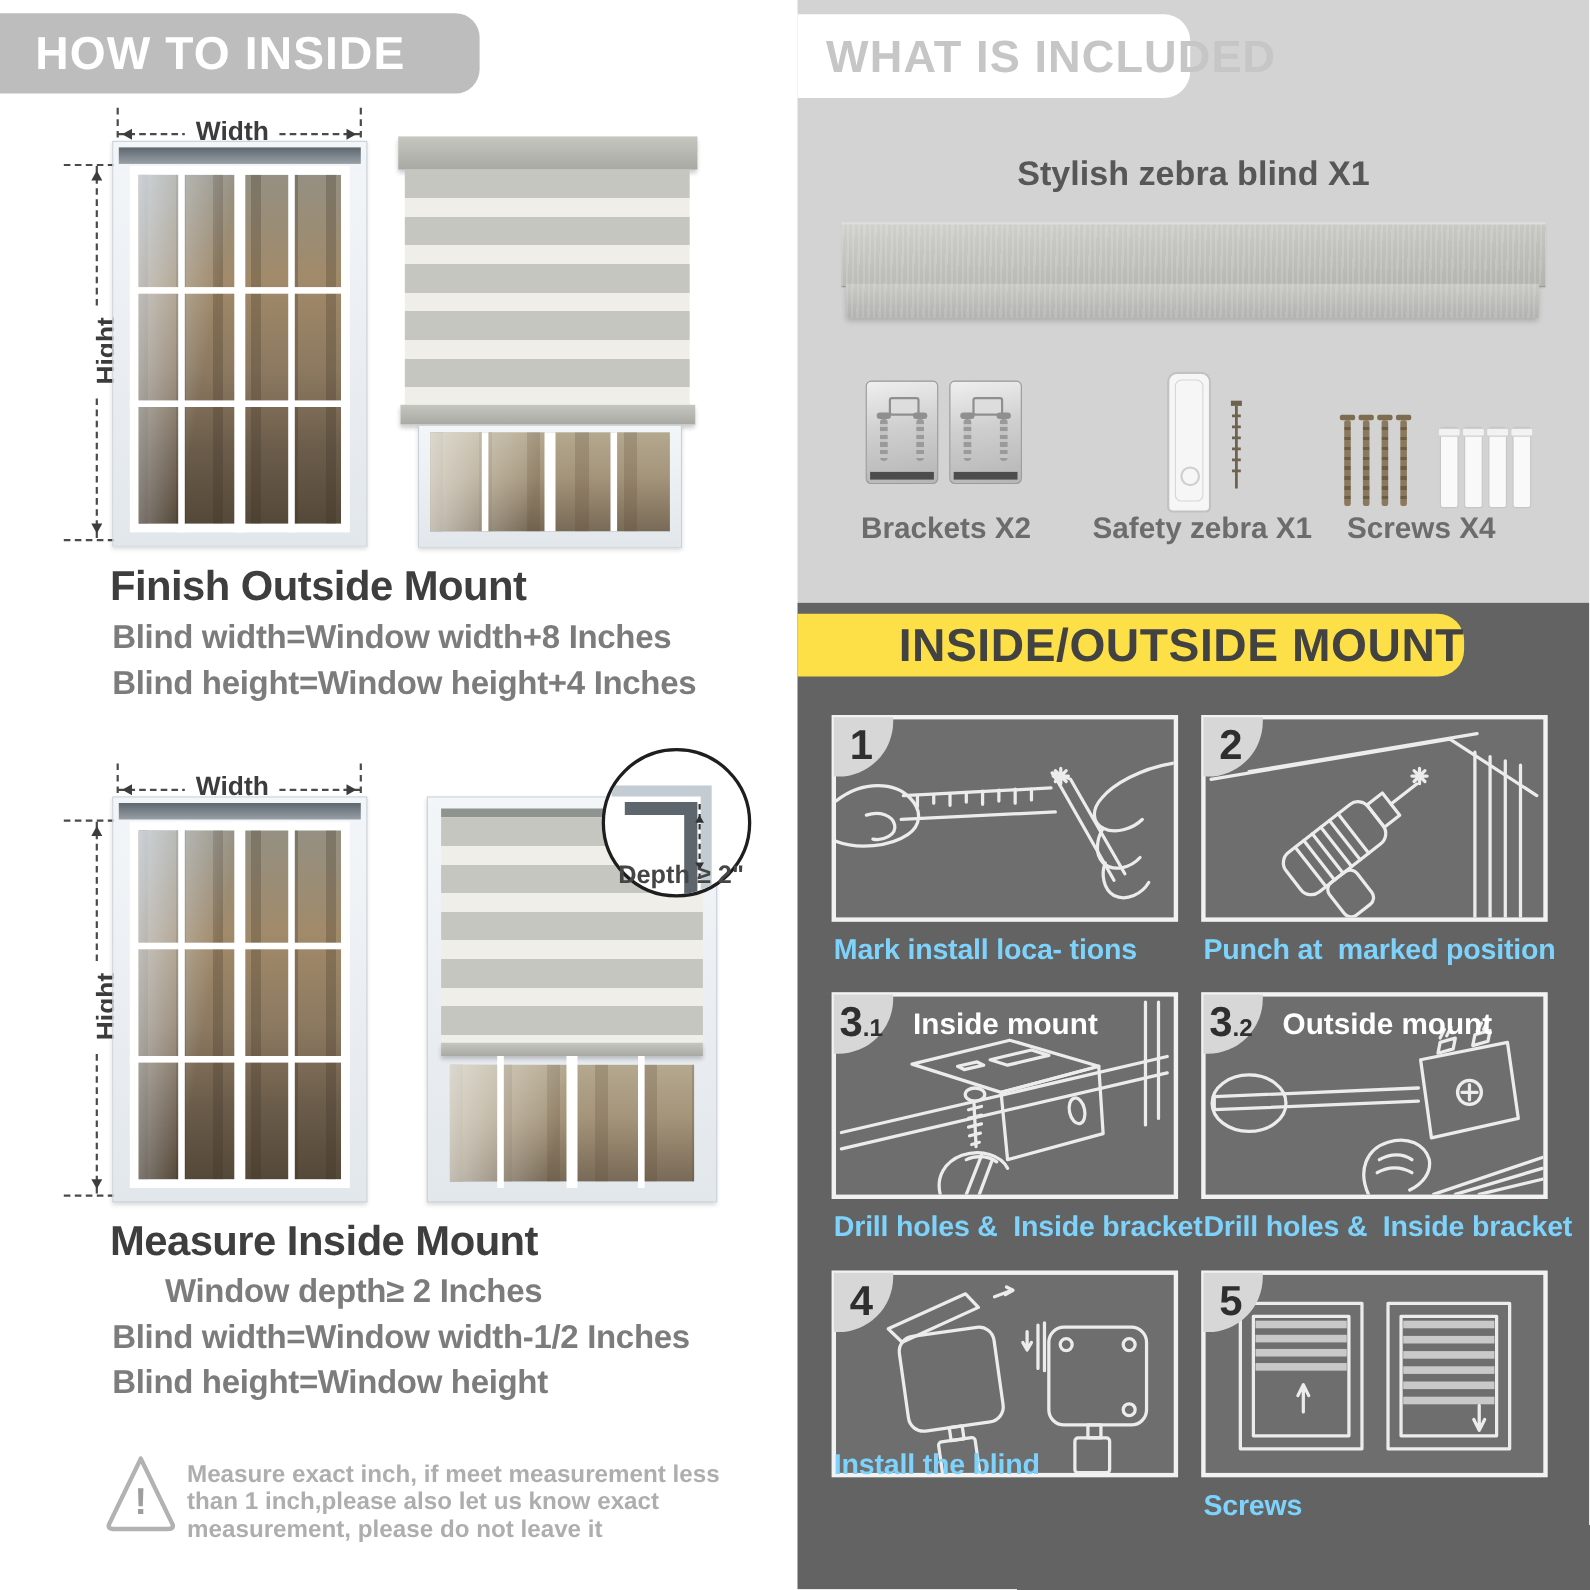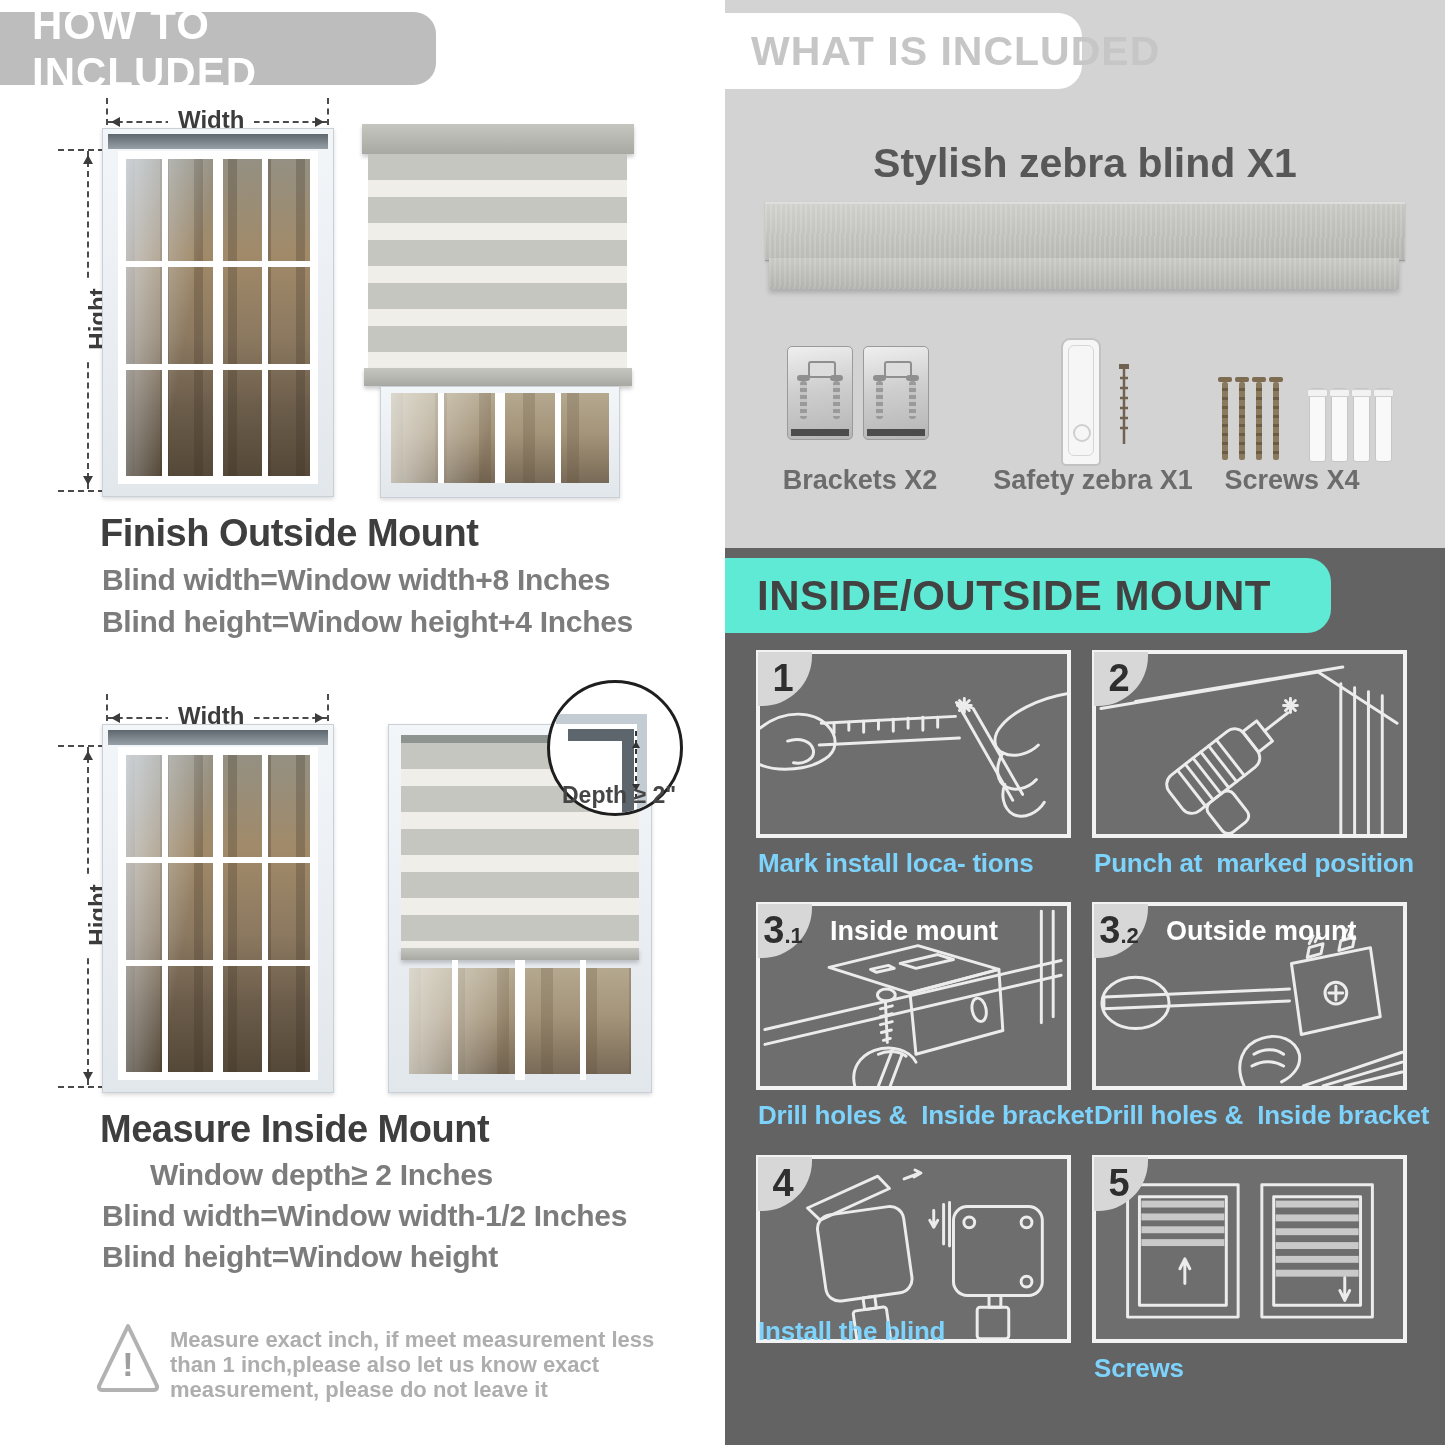--- a/index.html
+++ b/index.html
@@ -6,22 +6,22 @@
   #stage{position:relative;width:1445px;height:1445px;background:#fff;overflow:hidden;
          font-family:"Liberation Sans",sans-serif;font-weight:700;}
   .abs{position:absolute;}
   
   .hdr-left{left:0;top:12px;width:436px;height:73px;background:#bdbdbd;
             border-radius:0 22px 22px 0;display:flex;align-items:center;}
   .hdr-left span{color:#fff;font-size:42px;letter-spacing:1px;padding-left:32px;}
   .hdr-included{left:0;top:13px;width:357px;height:76px;background:#fff;
             border-radius:0 24px 24px 0;display:flex;align-items:center;}
   .hdr-included span{color:#c6c6c6;font-size:41px;letter-spacing:1px;padding-left:26px;white-space:nowrap;}
-  .hdr-mount{left:0;top:10px;width:606px;height:75px;background:#5eead4;
-            border-radius:0 24px 24px 0;display:flex;align-items:center;}
+  .hdr-mount{left:0;top:10px;width:606px;height:57px;background:#fde047;
+            border-radius:0 24px 24px 0;display:flex;align-items:center;justify-content:flex-end;}
   .hdr-mount span{color:#424242;font-size:42px;letter-spacing:.5px;padding-left:32px;white-space:nowrap;}
   
   .dash-h{height:0;border-top:2px dashed #4a4a4a;}
   .dash-v{width:0;border-left:2px dashed #4a4a4a;}
   .dash-h.arrows:before{content:"";position:absolute;left:-1px;top:-6px;
       border:5px solid transparent;border-right:9px solid #3c3c3c;}
   .dash-h.arrows:after{content:"";position:absolute;right:-1px;top:-6px;
       border:5px solid transparent;border-left:9px solid #3c3c3c;}
   .dash-v.arrows:before{content:"";position:absolute;top:-1px;left:-6px;
       border:5px solid transparent;border-bottom:9px solid #3c3c3c;}
@@ -50,21 +50,21 @@
   
   .zebra{background:repeating-linear-gradient(180deg,#c6c6c0 0 26px,#f0eee8 26px 43px);}
   .rail{background:linear-gradient(#c6c6c0,#a9a9a3);box-shadow:0 3px 4px rgba(0,0,0,.2);}
   
   .h-measure{color:#3e3e3e;font-size:38px;letter-spacing:-.5px;white-space:nowrap;}
   .formula{color:#7c7c7c;font-size:30px;letter-spacing:-.3px;white-space:nowrap;}
   .warn-text{color:#aeaeae;font-size:22px;font-weight:700;line-height:25px;white-space:nowrap;}
   .depth-label{color:#454545;font-size:23px;white-space:nowrap;}
   
   .panel-top{left:725px;top:0;width:720px;height:548px;background:#d3d3d3;}
-  .blind-name{color:#575757;font-size:41px;text-align:center;white-space:nowrap;}
+  .blind-name{color:#575757;font-size:31px;text-align:center;white-space:nowrap;}
   .item-label{color:#6c6c6c;font-size:27px;text-align:center;white-space:nowrap;}
   .bar-main{background:
       repeating-linear-gradient(91deg,rgba(255,255,255,.14) 0 2px,rgba(0,0,0,0) 2px 5px),
       linear-gradient(178deg,#d0d0cc 0%,#c2c2be 45%,#b3b3af 100%);
       border-top:2px solid #dededa;border-bottom:1px solid #9d9d99;
       box-shadow:0 1px 2px rgba(0,0,0,.15);}
   .bar-lip{background:
       repeating-linear-gradient(91deg,rgba(255,255,255,.12) 0 2px,rgba(0,0,0,0) 2px 5px),
       linear-gradient(180deg,#c9c9c5 0%,#b2b2ae 100%);
       box-shadow:0 4px 5px rgba(0,0,0,.18);}
@@ -100,21 +100,21 @@
   .art path,.art rect,.art circle,.art ellipse,.art line{fill:none;stroke:#ececec;
       stroke-width:3;stroke-linecap:round;stroke-linejoin:round;}
   .art .fillband{fill:#c9c9c9;stroke:none;}
 </style>
 </head>
 <body>
 
 <div id="stage">
 
   <div class="abs hdr-left">
-    <span>HOW TO INCLUDED</span>
+    <span>HOW TO INSIDE</span>
   </div>
 
   <div class="abs dash-v" style="left:106px;top:98px;height:48px;"></div>
   <div class="abs dash-v" style="left:327px;top:98px;height:48px;"></div>
   <div class="abs dash-h arrows" style="left:107px;top:121px;width:221px;"></div>
   <div class="abs meas-label" style="left:168px;top:106px;">Width</div>
 
   <div class="abs dash-h" style="left:58px;top:149px;width:46px;"></div>
   <div class="abs dash-h" style="left:58px;top:490px;width:46px;"></div>
   <div class="abs dash-v arrows" style="left:87px;top:151px;height:338px;"></div>

